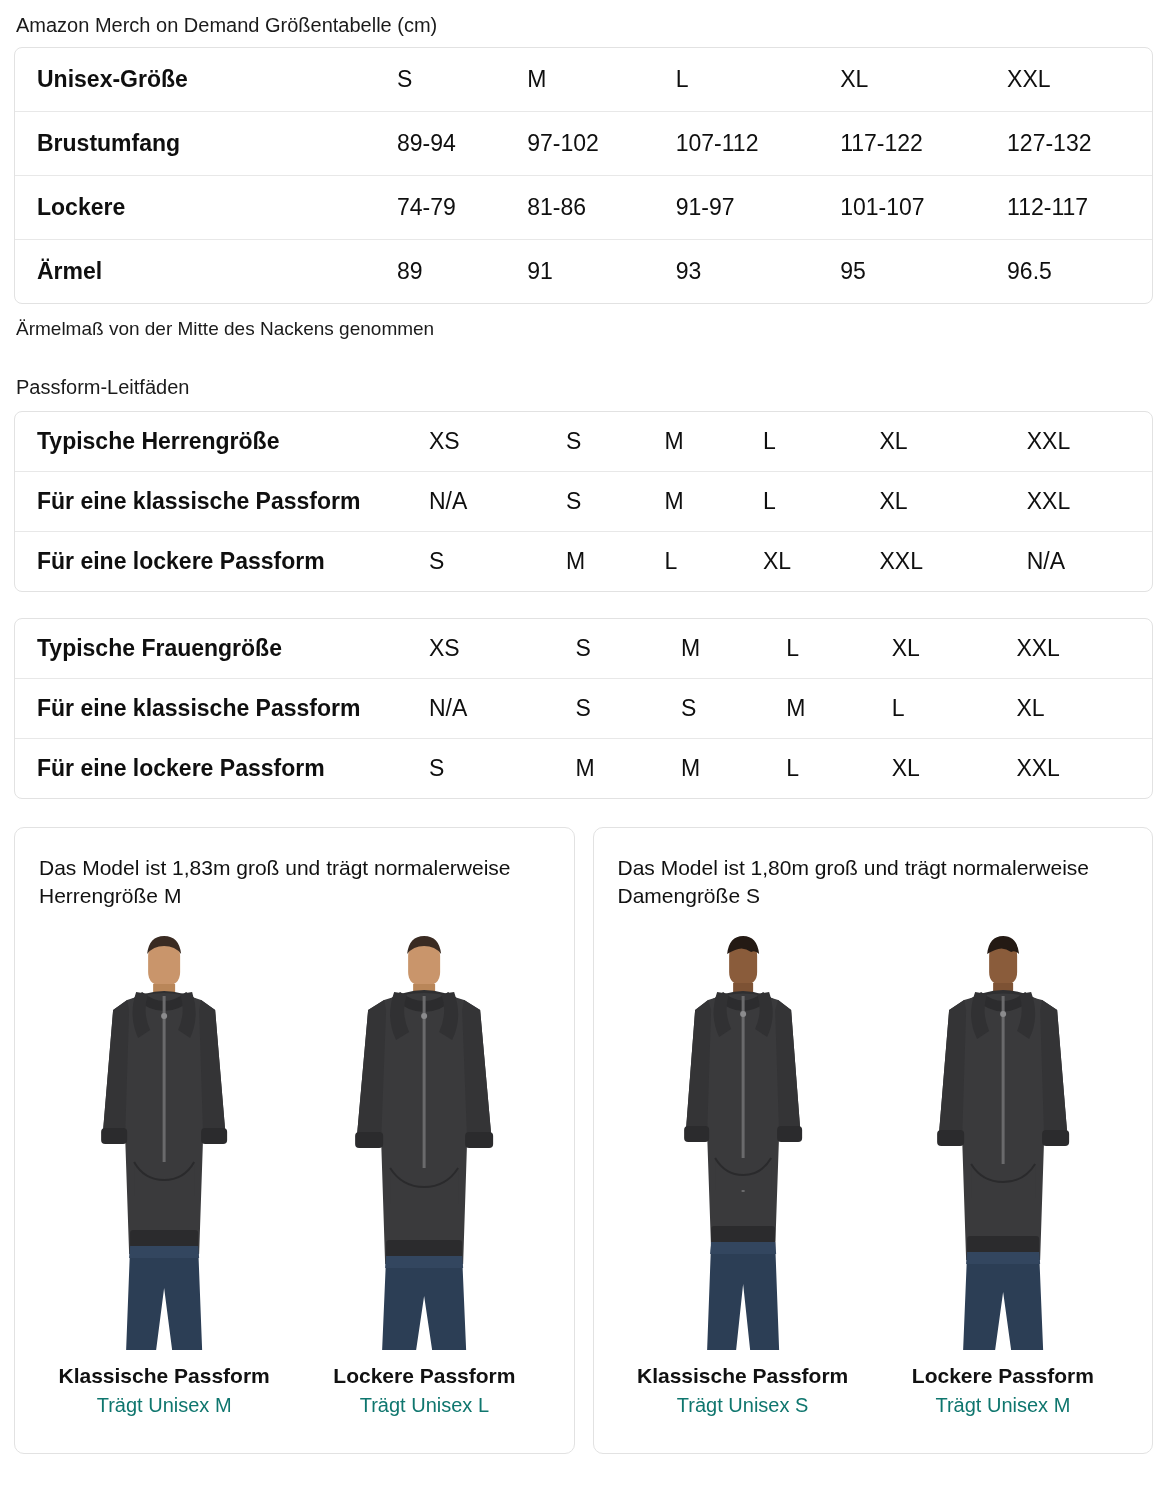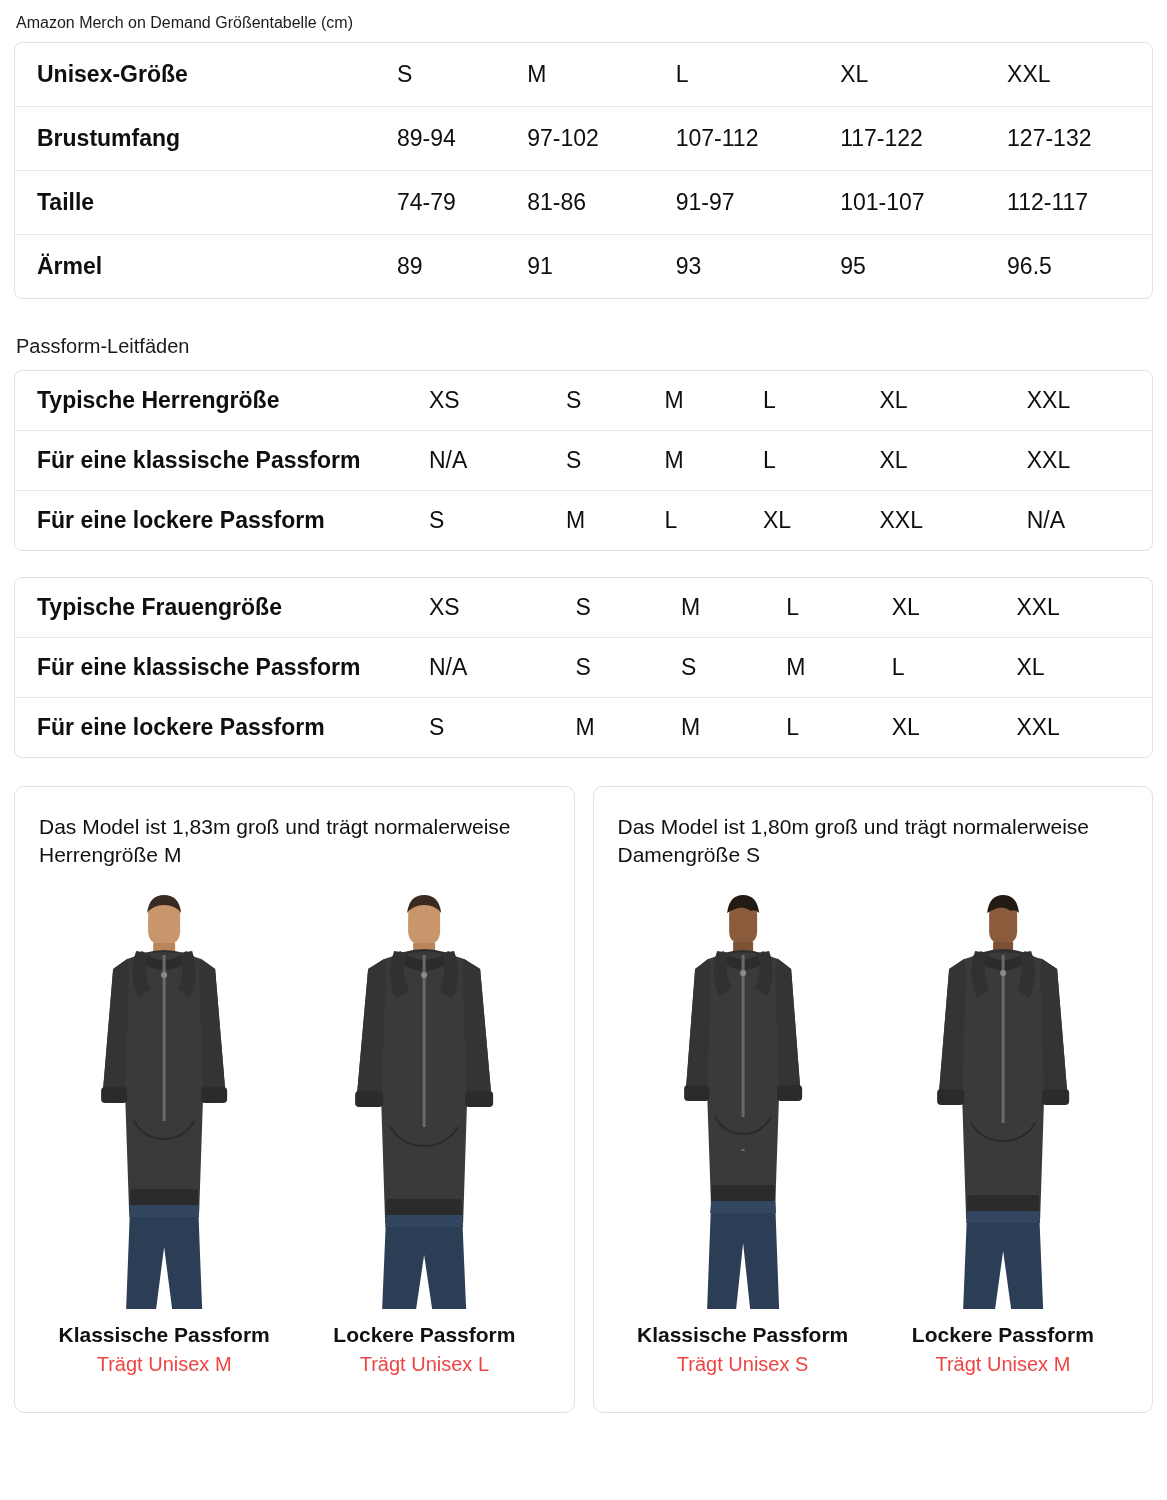--- a/index.html
+++ b/index.html
@@ -14,21 +14,21 @@
     font-family: "Liberation Sans", sans-serif;
     color: #111111;
     -webkit-font-smoothing: antialiased;
   }
   .page {
     width: 1167px;
     padding: 8px 14px 10px 14px;
   }
 
   .caption {
-    font-size: 16px;
+    font-size: 20px;
     color: #1b1b1b;
     margin: 6px 0 10px 2px;
     font-weight: 400;
   }
 
   .note {
     font-size: 19px;
     color: #1b1b1b;
     margin: 14px 0 2px 2px;
     font-weight: 400;
@@ -116,21 +116,21 @@
     font-size: 21px;
     font-weight: 700;
     color: #111;
     margin-top: 14px;
     text-align: center;
     white-space: nowrap;
   }
   .fig-sub {
     font-size: 20px;
     font-weight: 400;
-    color: #ef4444;
+    color: #0f766e;
     margin-top: 6px;
     text-align: center;
     white-space: nowrap;
   }
 </style>
 </head>
 <body>
 
 <div class="page">
 
@@ -148,38 +148,39 @@
       </tr>
       <tr>
         <td class="rowhead">Brustumfang</td>
         <td>89-94</td>
         <td>97-102</td>
         <td>107-112</td>
         <td>117-122</td>
         <td>127-132</td>
       </tr>
       <tr>
-        <td class="rowhead">Taille</td>
+        <td class="rowhead">Lockere</td>
         <td>74-79</td>
         <td>81-86</td>
         <td>91-97</td>
         <td>101-107</td>
         <td>112-117</td>
       </tr>
       <tr>
         <td class="rowhead">Ärmel</td>
         <td>89</td>
         <td>91</td>
         <td>93</td>
         <td>95</td>
         <td>96.5</td>
       </tr>
     </tbody>
   </table>
 
+  <div class="note">Ärmelmaß von der Mitte des Nackens genommen</div>
 
   <div class="section-title">Passform-Leitfäden</div>
 
   <table class="grid fit">
     <tbody>
       <tr>
         <td class="rowhead">Typische Herrengröße</td>
         <td>XS</td>
         <td>S</td>
         <td>M</td>

